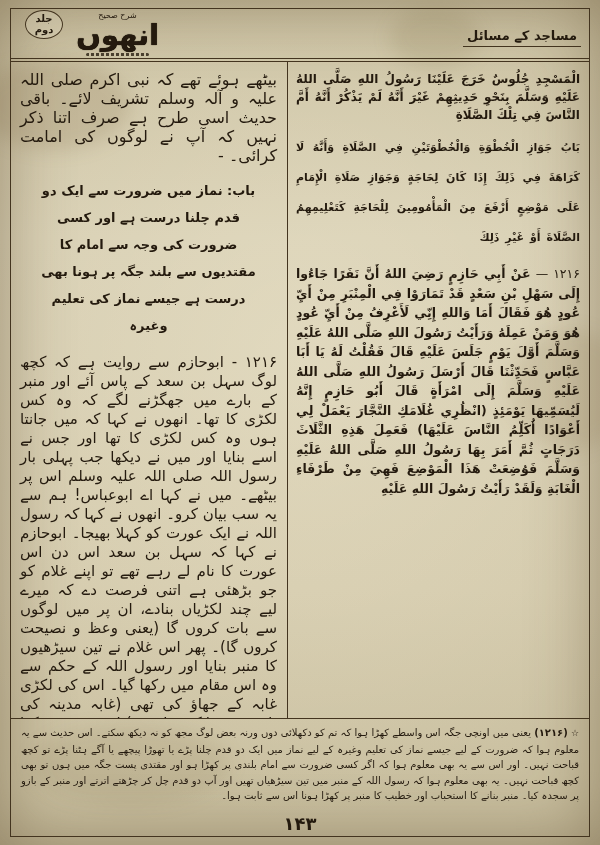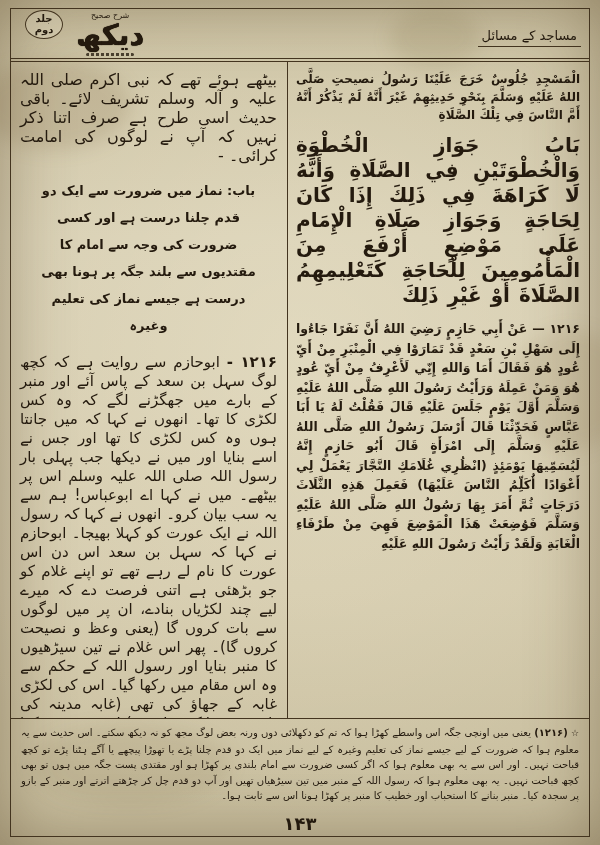--- a/index.html
+++ b/index.html
@@ -28,21 +28,21 @@
     background:transparent;
   }
 
   
   .hdr{
     height:47px;flex:0 0 auto;
     border-bottom:4px double #43341f;
     display:flex;justify-content:space-between;align-items:center;
     padding:0 8px 2px 14px;
   }
-  .hdr-left{font-size:13px;font-weight:normal;margin-top:6px;}
+  .hdr-left{font-size:13px;font-weight:bold;margin-top:6px;}
   .hdr-left .u{border-bottom:1.5px solid #43341f;padding:0 4px 3px;}
   .hdr-right{display:flex;align-items:flex-start;gap:7px;}
   .title-group{position:relative;text-align:center;padding:2px 6px 0;}
   .series-label{display:block;font-size:8px;line-height:1;margin-bottom:1px;}
   .main-title{display:block;font-size:29px;font-weight:bold;line-height:1;
     text-shadow:0 0 1px #1c1408, 0.4px 0 0 #1c1408;}
   .title-flourish{height:3px;margin:3px 10px 0;
     background:repeating-linear-gradient(90deg,#2a2012 0 3px, transparent 3px 5px);
     border-radius:2px;opacity:.8;}
   .volume-stamp{
@@ -52,23 +52,23 @@
   }
 
   
   .columns{flex:1 1 auto;display:flex;direction:rtl;overflow:hidden;}
   .col{overflow:hidden;}
   .col-ar{width:284px;flex:0 0 auto;border-left:1px solid #43341f;padding:8px 9px 2px 8px;font-weight:bold;}
   .col-ur{flex:1 1 auto;padding:8px 10px 2px 9px;}
   .col p{margin:0;}
 
   .ar-intro{font-size:12px;line-height:18px;text-align:justify;margin-bottom:9px !important;}
-  .ar-bab{font-size:20px;line-height:25px;text-align:justify;word-spacing:2px;margin-bottom:11px !important;}
+  .ar-bab{font-size:11px;line-height:30px;text-align:justify;word-spacing:2px;margin-bottom:11px !important;}
   .ar-hadith{font-size:12.5px;line-height:19.5px;text-align:justify;}
-  .hnum{font-weight:bold;margin-top:9px;}
+  .hnum{font-weight:normal;margin-top:9px;}
 
   .ur-intro{font-size:16px;line-height:19px;text-align:justify;margin-bottom:8px !important;}
   .ur-bab{font-size:13px;font-weight:bold;line-height:27px;text-align:center;
     padding:4px 16px 8px;margin-bottom:6px !important;}
   .ur-hadith{font-size:15px;line-height:19px;text-align:justify;}
 
   
   .footnote{
     flex:0 0 auto;height:86px;overflow:hidden;
     border-top:1px solid #43341f;
@@ -95,31 +95,31 @@
 
   <div class="frame">
 
     <div class="hdr">
       <div class="hdr-left">
         <span class="u">مساجد کے مسائل</span>
       </div>
       <div class="hdr-right">
         <div class="title-group">
           <span class="series-label">شرح صحيح</span>
-          <span class="main-title">دیکھ</span>
+          <span class="main-title">انھوں</span>
           <div class="title-flourish"></div>
         </div>
         <div class="volume-stamp">جلد دوم</div>
       </div>
     </div>
 
     <div class="columns">
 
       <div class="col col-ar">
-        <p class="ar-intro">الْمَسْجِدِ جُلُوسٌ خَرَجَ عَلَيْنَا رَسُولُ نصیحتِ صَلَّى اللهُ عَلَيْهِ وَسَلَّمَ بِنَحْوِ حَدِيثِهِمْ غَيْرَ أَنَّهُ لَمْ يَذْكُرْ أَنَّهُ أَمَّ النَّاسَ فِي تِلْكَ الصَّلَاةِ</p>
+        <p class="ar-intro">الْمَسْجِدِ جُلُوسٌ خَرَجَ عَلَيْنَا رَسُولُ اللهِ صَلَّى اللهُ عَلَيْهِ وَسَلَّمَ بِنَحْوِ حَدِيثِهِمْ غَيْرَ أَنَّهُ لَمْ يَذْكُرْ أَنَّهُ أَمَّ النَّاسَ فِي تِلْكَ الصَّلَاةِ</p>
         <p class="ar-bab">بَابُ جَوَازِ الْخُطْوَةِ وَالْخُطْوَتَيْنِ فِي الصَّلَاةِ وَأَنَّهُ لَا كَرَاهَةَ فِي ذَلِكَ إِذَا كَانَ لِحَاجَةٍ وَجَوَازِ صَلَاةِ الْإِمَامِ عَلَى مَوْضِعٍ أَرْفَعَ مِنَ الْمَأْمُومِينَ لِلْحَاجَةِ كَتَعْلِيمِهِمُ الصَّلَاةَ أَوْ غَيْرِ ذَلِكَ</p>
         <p class="ar-hadith"><span class="hnum">۱۲۱۶ —</span> <span>عَنْ أَبِي حَازِمٍ رَضِيَ اللهُ أَنَّ نَفَرًا جَاءُوا إِلَى سَهْلِ بْنِ سَعْدٍ قَدْ تَمَارَوْا فِي الْمِنْبَرِ مِنْ أَيِّ عُودٍ هُوَ فَقَالَ أَمَا وَاللهِ إِنِّي لَأَعْرِفُ مِنْ أَيِّ عُودٍ هُوَ وَمَنْ عَمِلَهُ وَرَأَيْتُ رَسُولَ اللهِ صَلَّى اللهُ عَلَيْهِ وَسَلَّمَ أَوَّلَ يَوْمٍ جَلَسَ عَلَيْهِ قَالَ فَقُلْتُ لَهُ يَا أَبَا عَبَّاسٍ فَحَدِّثْنَا قَالَ أَرْسَلَ رَسُولُ اللهِ صَلَّى اللهُ عَلَيْهِ وَسَلَّمَ إِلَى امْرَأَةٍ قَالَ أَبُو حَازِمٍ إِنَّهُ لَيُسَمِّيهَا يَوْمَئِذٍ (انْظُرِي غُلَامَكِ النَّجَّارَ يَعْمَلْ لِي أَعْوَادًا أُكَلِّمُ النَّاسَ عَلَيْهَا) فَعَمِلَ هَذِهِ الثَّلَاثَ دَرَجَاتٍ ثُمَّ أَمَرَ بِهَا رَسُولُ اللهِ صَلَّى اللهُ عَلَيْهِ وَسَلَّمَ فَوُضِعَتْ هَذَا الْمَوْضِعَ فَهِيَ مِنْ طَرْفَاءِ الْغَابَةِ وَلَقَدْ رَأَيْتُ رَسُولَ اللهِ عَلَيْهِ</span></p>
       </div>
 
       <div class="col col-ur">
         <p class="ur-intro">بیٹھے ہوئے تھے کہ نبی اکرم صلی اللہ علیہ و آلہ وسلم تشریف لائے۔ باقی حدیث اسی طرح ہے صرف اتنا ذکر نہیں کہ آپ نے لوگوں کی امامت کرائی۔ -</p>
         <p class="ur-bab">باب: نماز میں ضرورت سے ایک دو قدم چلنا درست ہے اور کسی ضرورت کی وجہ سے امام کا مقتدیوں سے بلند جگہ پر ہونا بھی درست ہے جیسے نماز کی تعلیم وغیرہ</p>
         <p class="ur-hadith"><span class="hnum">۱۲۱۶ -</span> <span>ابوحازم سے روایت ہے کہ کچھ لوگ سہل بن سعد کے پاس آئے اور منبر کے بارے میں جھگڑنے لگے کہ وہ کس لکڑی کا تھا۔ انھوں نے کہا کہ میں جانتا ہوں وہ کس لکڑی کا تھا اور جس نے اسے بنایا اور میں نے دیکھا جب پہلی بار رسول اللہ صلی اللہ علیہ وسلم اس پر بیٹھے۔ میں نے کہا اے ابوعباس! ہم سے یہ سب بیان کرو۔ انھوں نے کہا کہ رسول اللہ نے ایک عورت کو کہلا بھیجا۔ ابوحازم نے کہا کہ سہل بن سعد اس دن اس عورت کا نام لے رہے تھے تو اپنے غلام کو جو بڑھئی ہے اتنی فرصت دے کہ میرے لیے چند لکڑیاں بنادے، ان پر میں لوگوں سے بات کروں گا (یعنی وعظ و نصیحت کروں گا)۔ پھر اس غلام نے تین سیڑھیوں کا منبر بنایا اور رسول اللہ کے حکم سے وہ اس مقام میں رکھا گیا۔ اس کی لکڑی غابہ کے جھاؤ کی تھی (غابہ مدینہ کی بلندی میں ایک مقام ہے) اور میں نے دیکھا کہ رسول اللہ اس پر کھڑے</span></p>
       </div>
 

